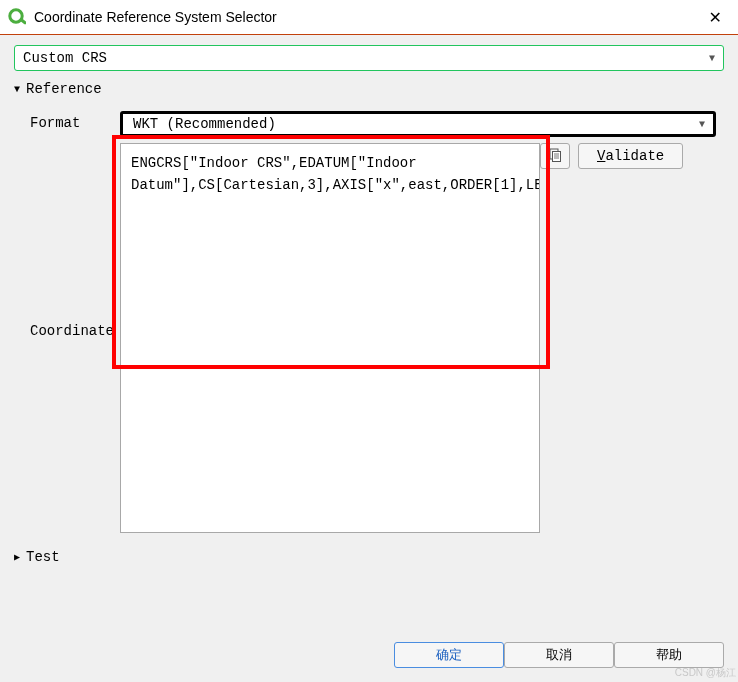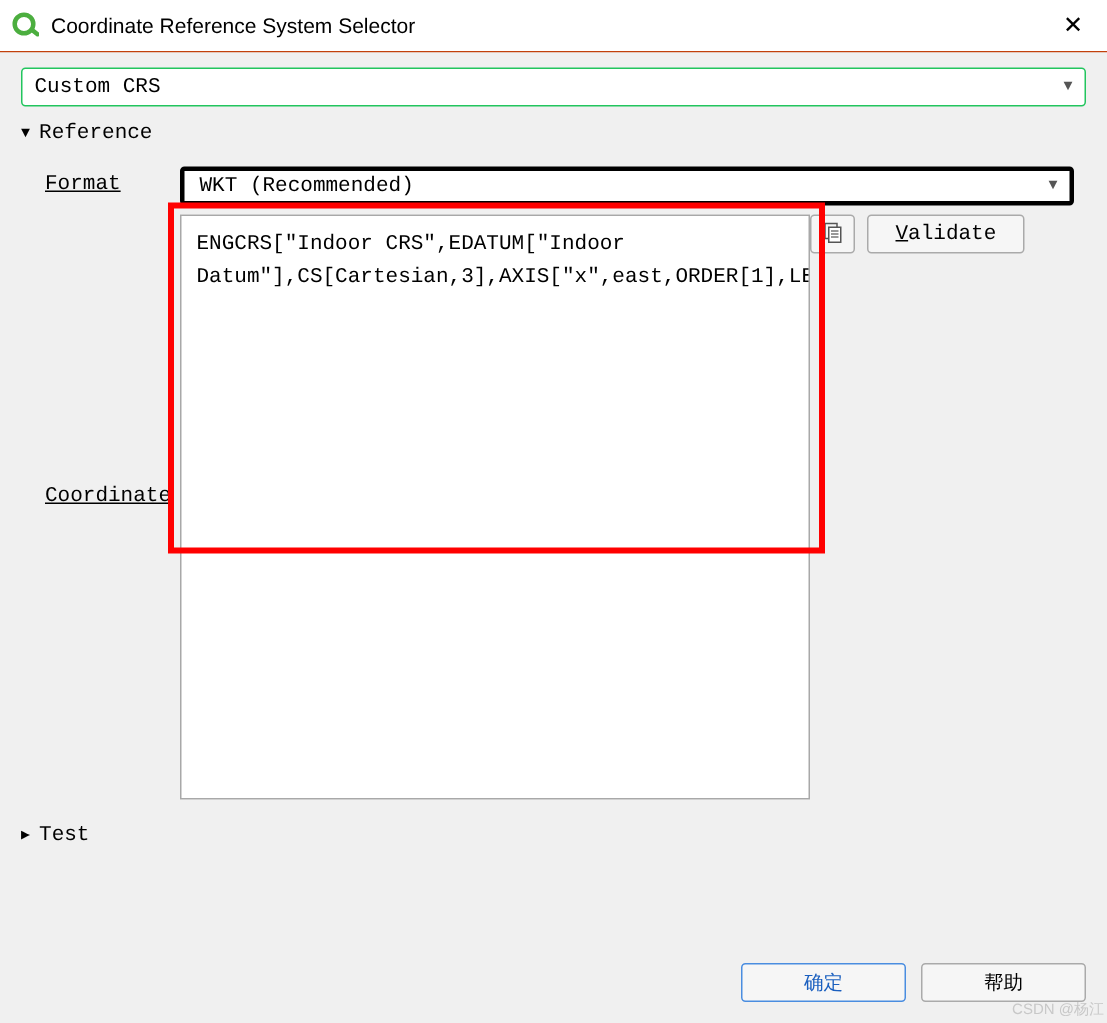--- a/index.html
+++ b/index.html
@@ -61,21 +61,20 @@
   .row {
     display: flex;
     align-items: flex-start;
     margin-bottom: 6px;
   }
   .label {
     width: 90px;
     font-family: "Courier New", monospace;
     font-size: 14px;
     padding-top: 4px;
-    text-decoration: underline;
   }
   .format-dd {
     flex: 1;
     background: #fff;
     border: 3px solid #000000;
     border-radius: 3px;
     height: 26px;
     display: flex;
     align-items: center;
     padding: 0 10px;
@@ -137,21 +136,20 @@
     font-family: "Courier New", monospace;
     font-size: 14px;
     margin-top: 2px;
   }
   .test-header .tri { margin-right: 6px; font-size: 10px; }
   .footer {
     position: absolute;
     bottom: 14px;
     right: 14px;
     display: flex;
-    gap: 10px;
     margin-top: 18px;
   }
   .footer .btn { width: 110px; justify-content: center; font-family: sans-serif; font-size: 13px; }
   .footer .ok { border-color: #4a8de0; color: #1a5fbf; }
   .watermark {
     position: absolute;
     right: 2px;
     bottom: 2px;
     font-size: 10px;
     color: #c8c8c8;
@@ -221,16 +219,17 @@
 
   <div class="test-header">
     <span class="tri">▶</span>
     <span>Test</span>
   </div>
 
 </div>
 
 <div class="footer">
   <div class="btn ok">确定</div>
+  <div class="btn">取消</div>
   <div class="btn">帮助</div>
 </div>
 
 <div class="watermark">CSDN @杨江</div>
 
 </body></html>

